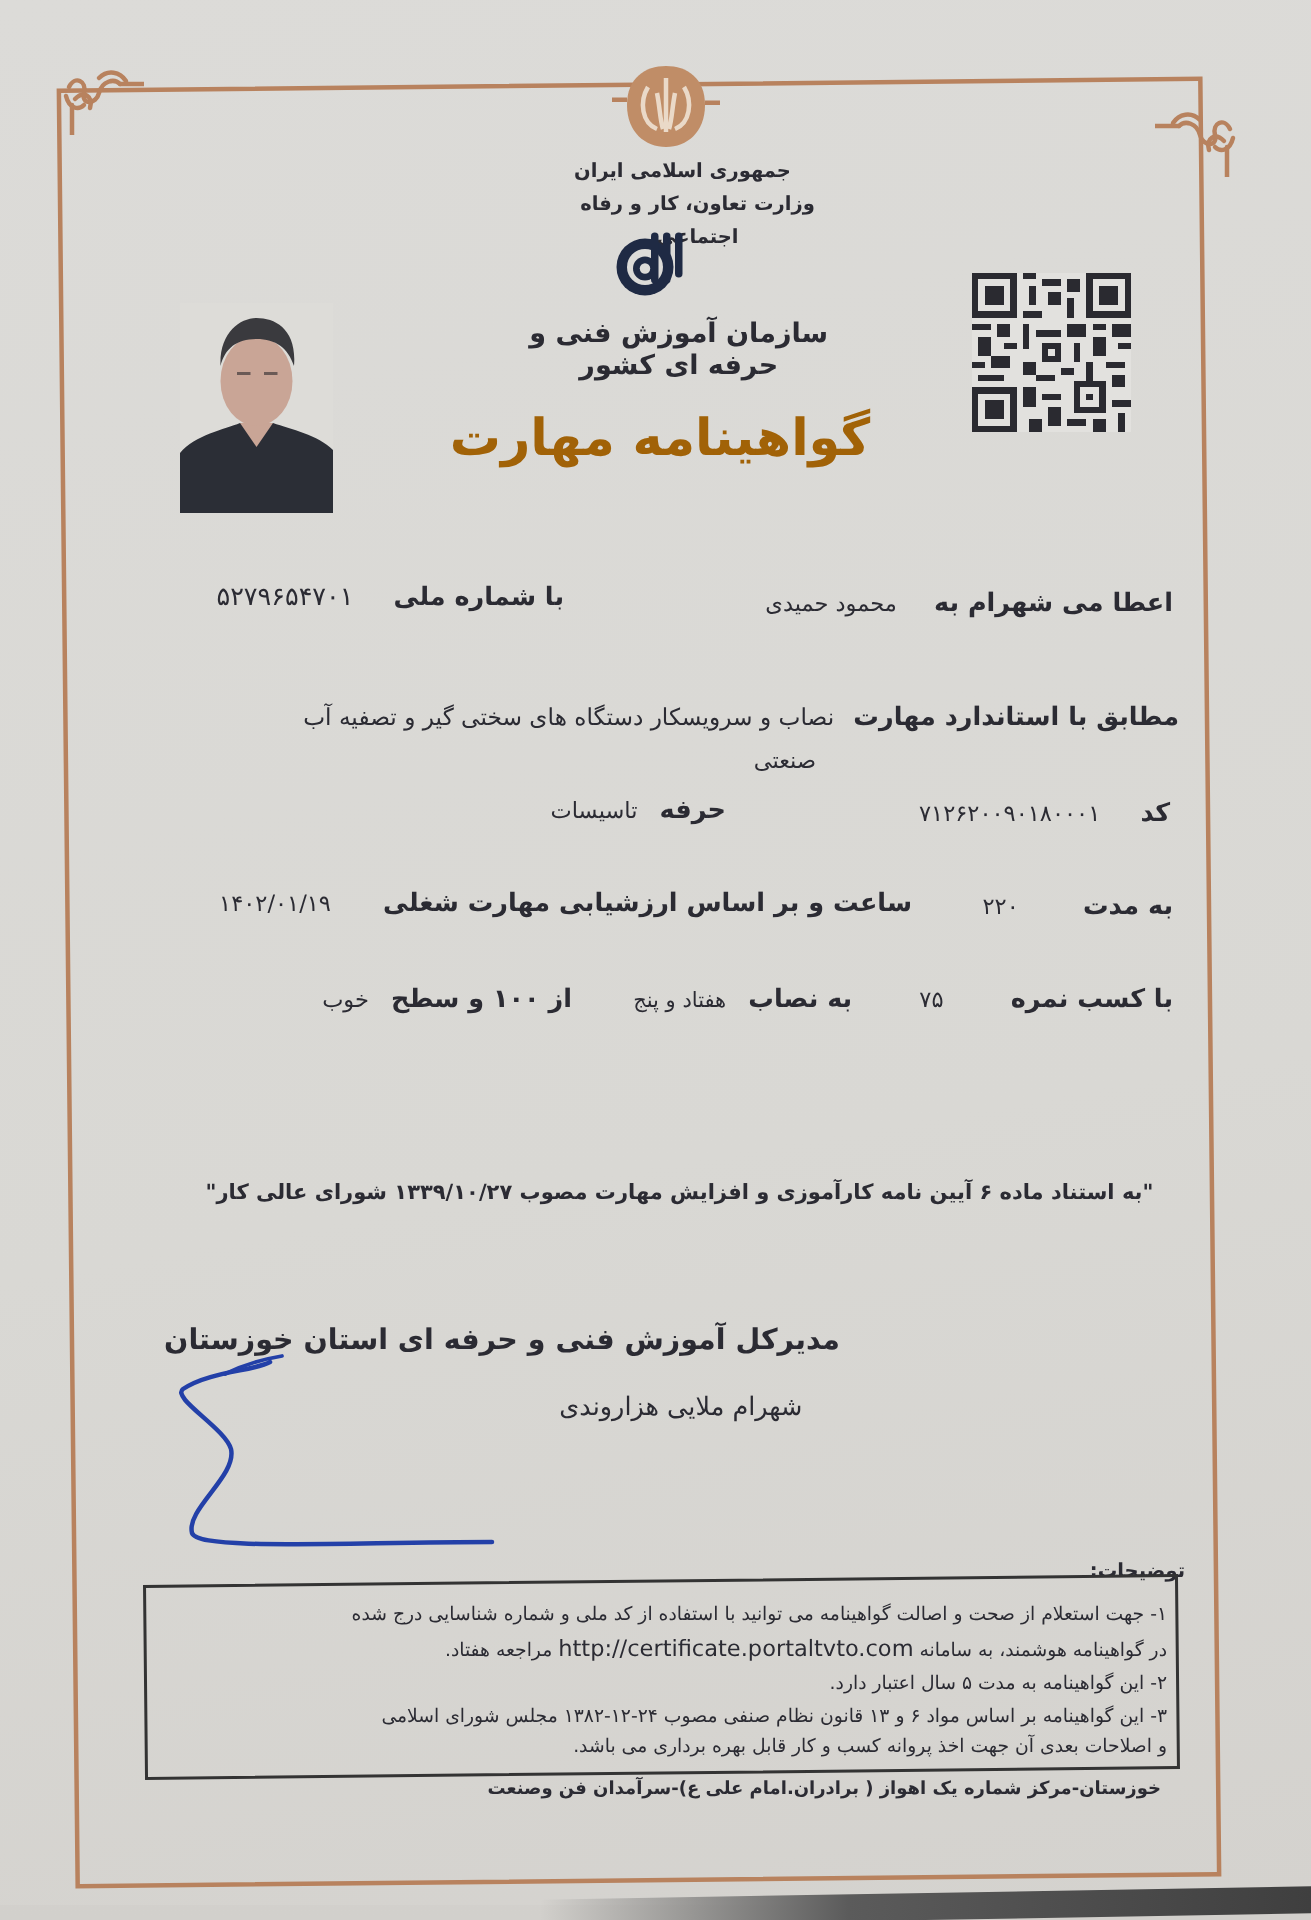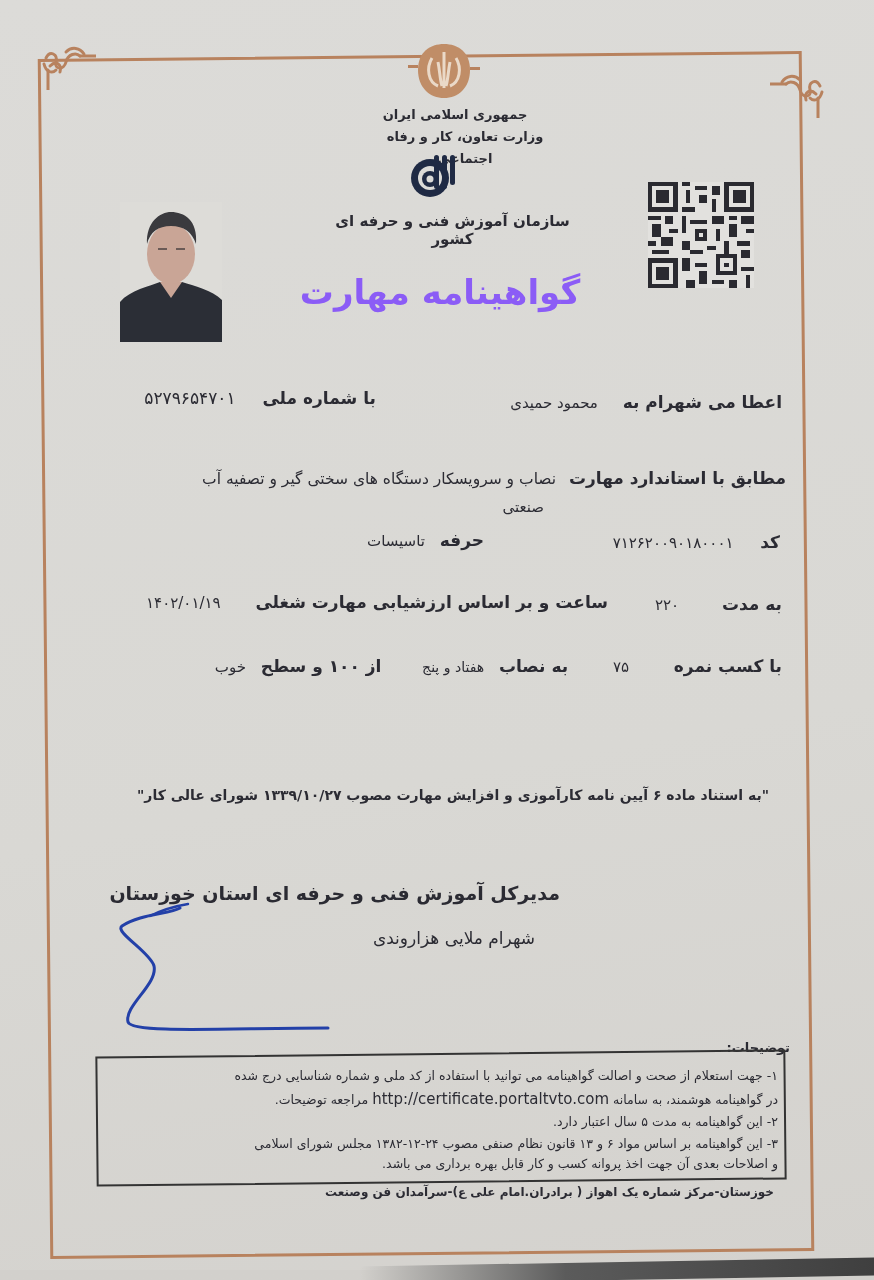--- a/index.html
+++ b/index.html
@@ -39,32 +39,32 @@
     .num-row .lbl { margin-left: 6px; }
     .num-row .val { letter-spacing: 1px; }
     .header-text {
       position: absolute; left: 345px; top: 104px; width: 220px;
       direction: rtl; text-align: center; font-weight: bold; font-size: 13px; line-height: 22px;
     }
     .header-text .l2 { font-size: 13px; padding-left: 20px; }
     .tvto-logo { position: absolute; left: 408px; top: 152px; width: 48px; height: 48px; }
     .org-name {
       position: absolute; left: 335px; top: 212px; width: 235px;
-      direction: rtl; text-align: center; font-weight: bold; font-size: 15px;
+      direction: rtl; text-align: center; font-weight: bold; font-size: 18px;
     }
     .qr {
       position: absolute; left: 648px; top: 182px; width: 106px; height: 106px; background: #e2e1de;
     }
     .photo {
       position: absolute; left: 120px; top: 202px; width: 102px; height: 140px;
       background: #d8d7d3; overflow: hidden;
     }
     .title {
       position: absolute; left: 280px; top: 272px; width: 320px; text-align: center;
-      direction: rtl; font-weight: bold; font-size: 34px; color: #8b5cf6; letter-spacing: 1px;
+      direction: rtl; font-weight: bold; font-size: 34px; color: #a16207; letter-spacing: 1px;
     }
     .line {
       position: absolute; direction: rtl; white-space: nowrap; font-size: 15px;
     }
     .b { font-weight: bold; font-size: 17px; }
     .decree {
       position: absolute; left: 118px; top: 787px; width: 670px; direction: rtl; text-align: center;
       font-weight: bold; font-size: 14px; white-space: nowrap;
     }
     .director {
@@ -267,19 +267,19 @@
   <path d="M40 16 C52 10, 66 6, 78 4" fill="none" stroke="#2340a8" stroke-width="2.5" stroke-linecap="round"></path>
 </svg>
 
 <div class="notes-title">توضیحات:</div>
 <div class="notes-box"></div>
 
 <div class="note" style="right:96px; top:1068px;">۱- جهت استعلام از صحت و اصالت گواهینامه می توانید با استفاده از کد ملی و شماره شناسایی درج شده</div>
 <div class="note" style="right:96px; top:1090px;">
   <span>در گواهینامه هوشمند، به سامانه</span>
   <span class="ltr">http://certificate.portaltvto.com</span>
-  <span>مراجعه توضیحات.</span>
+  <span>مراجعه هفتاد.</span>
 </div>
 <div class="note" style="right:96px; top:1114px;">۲- این گواهینامه به مدت ۵ سال اعتبار دارد.</div>
 <div class="note" style="right:96px; top:1136px;">۳- این گواهینامه بر اساس مواد ۶ و ۱۳ قانون نظام صنفی مصوب ۲۴-۱۲-۱۳۸۲ مجلس شورای اسلامی</div>
 <div class="note" style="right:96px; top:1156px;">و اصلاحات بعدی آن جهت اخذ پروانه کسب و کار قابل بهره برداری می باشد.</div>
 
 <div class="footer" style="right:100px; top:1182px; width:560px; line-height:20px; white-space:normal; text-align:right;">خوزستان-مرکز  شماره یک اهواز ( برادران.امام علی ع)-سرآمدان فن وصنعت</div>
 
 </body></html>

